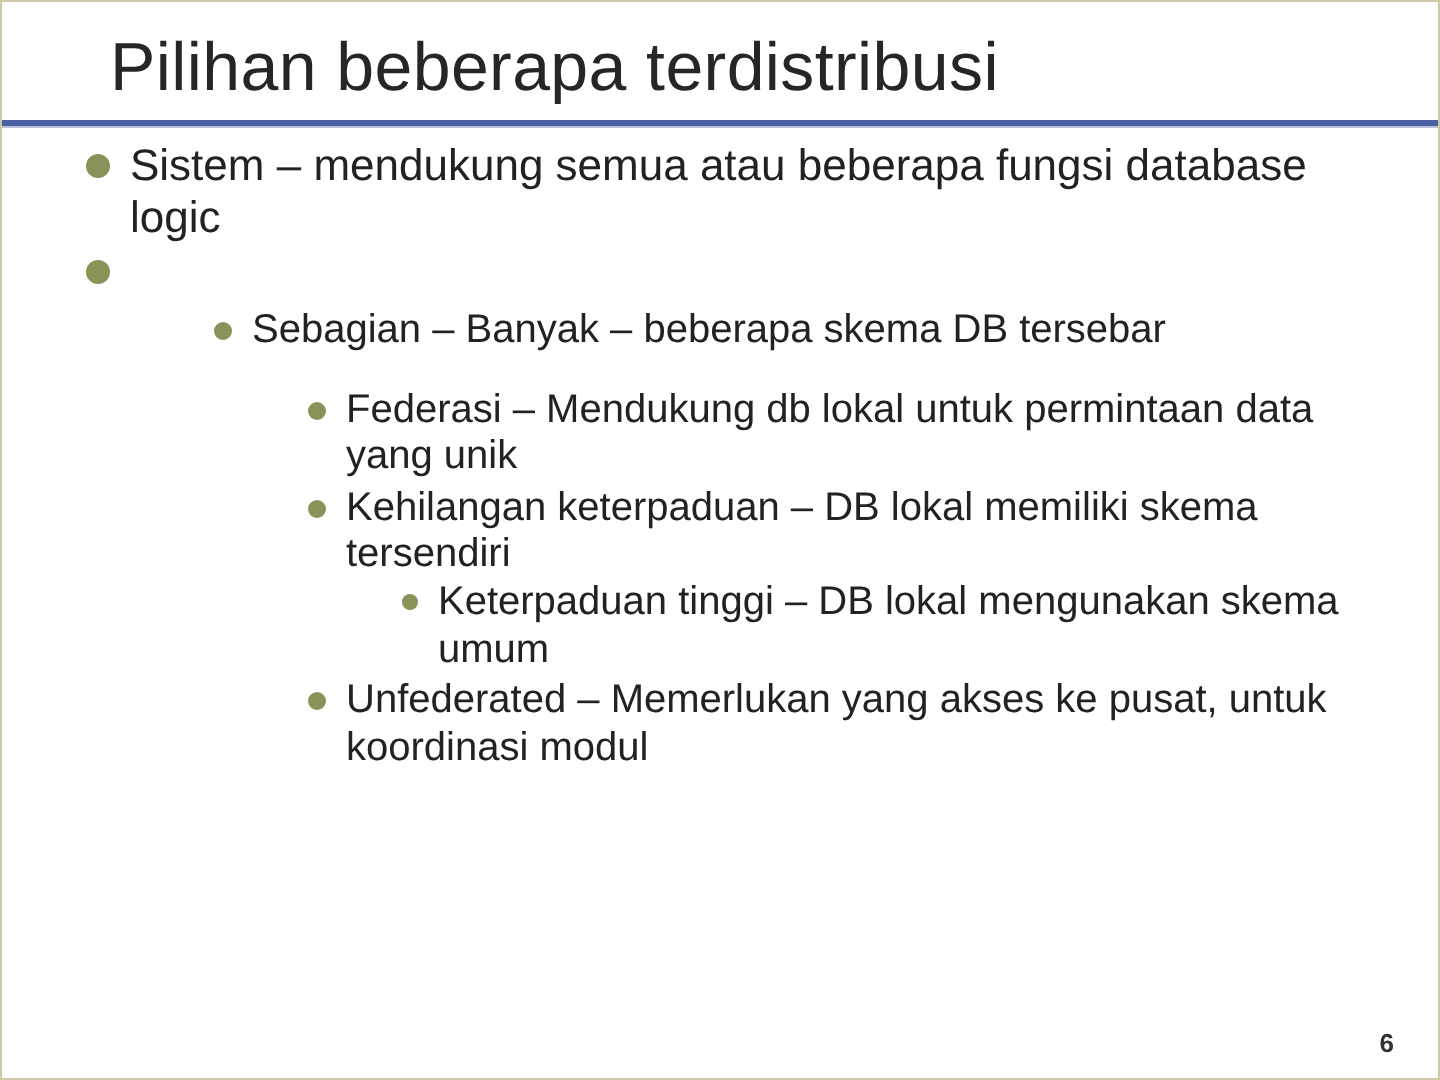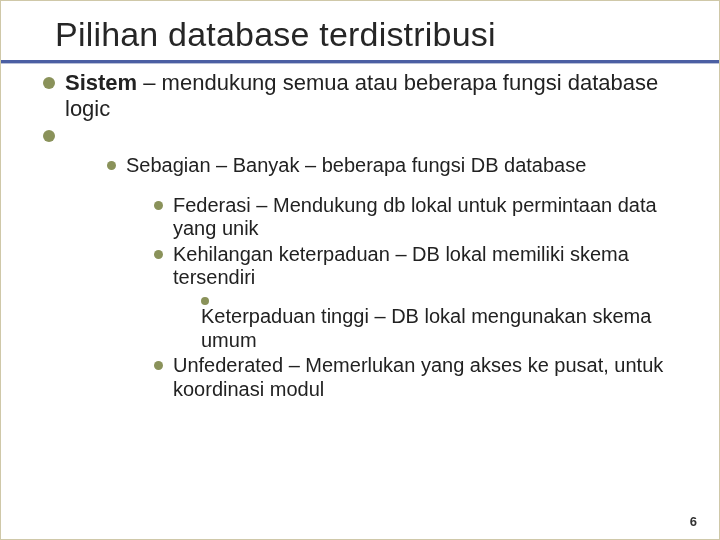--- a/index.html
+++ b/index.html
@@ -69,66 +69,65 @@
   }
   .bullet-sub2 {
     display: flex;
     margin-bottom: 2px;
   }
   .sub3-wrap {
     padding-left: 28px;
   }
   .bullet-sub3 {
     display: flex;
-    flex-direction: column;
   }
   .dot-s {
     width: 8px; height: 8px;
     background: #8a925a;
     border-radius: 50%;
     flex-shrink: 0;
     margin-top: 7px;
     margin-right: 10px;
   }
-  .bold { font-weight: bold; }
+  .bold { font-weight: normal; }
   .page-num {
     position: absolute;
     bottom: 10px;
     right: 22px;
     font-size: 13px;
     color: #333;
     font-weight: bold;
   }
 </style>
 </head>
 <body>
 
 <div class="title-area">
-  <h1 class="title">Pilihan database terdistribusi</h1>
+  <h1 class="title">Pilihan beberapa terdistribusi</h1>
 </div>
 <div class="rule"></div>
 
 <div class="content">
 
   <div class="bullet-main">
     <span class="dot-l"></span>
     <div>
       <span class="bold">Sistem</span><span> – mendukung semua atau beberapa fungsi database logic</span>
     </div>
   </div>
 
   <div class="bullet-main">
     <span class="dot-l"></span>
   </div>
 
   <div class="sub1-wrap">
     <div class="bullet-sub1">
       <span class="dot-m"></span>
       <div>
-        <span>Sebagian – Banyak – beberapa fungsi DB database</span>
+        <span>Sebagian – Banyak – beberapa skema DB tersebar</span>
         <div class="sub2-wrap">
           <div class="bullet-sub2">
             <span class="dot-m"></span>
             <div>Federasi – Mendukung db lokal untuk permintaan data yang unik</div>
           </div>
           <div class="bullet-sub2">
             <span class="dot-m"></span>
             <div>
               <span>Kehilangan keterpaduan – DB lokal memiliki skema tersendiri</span>
               <div class="sub3-wrap">

